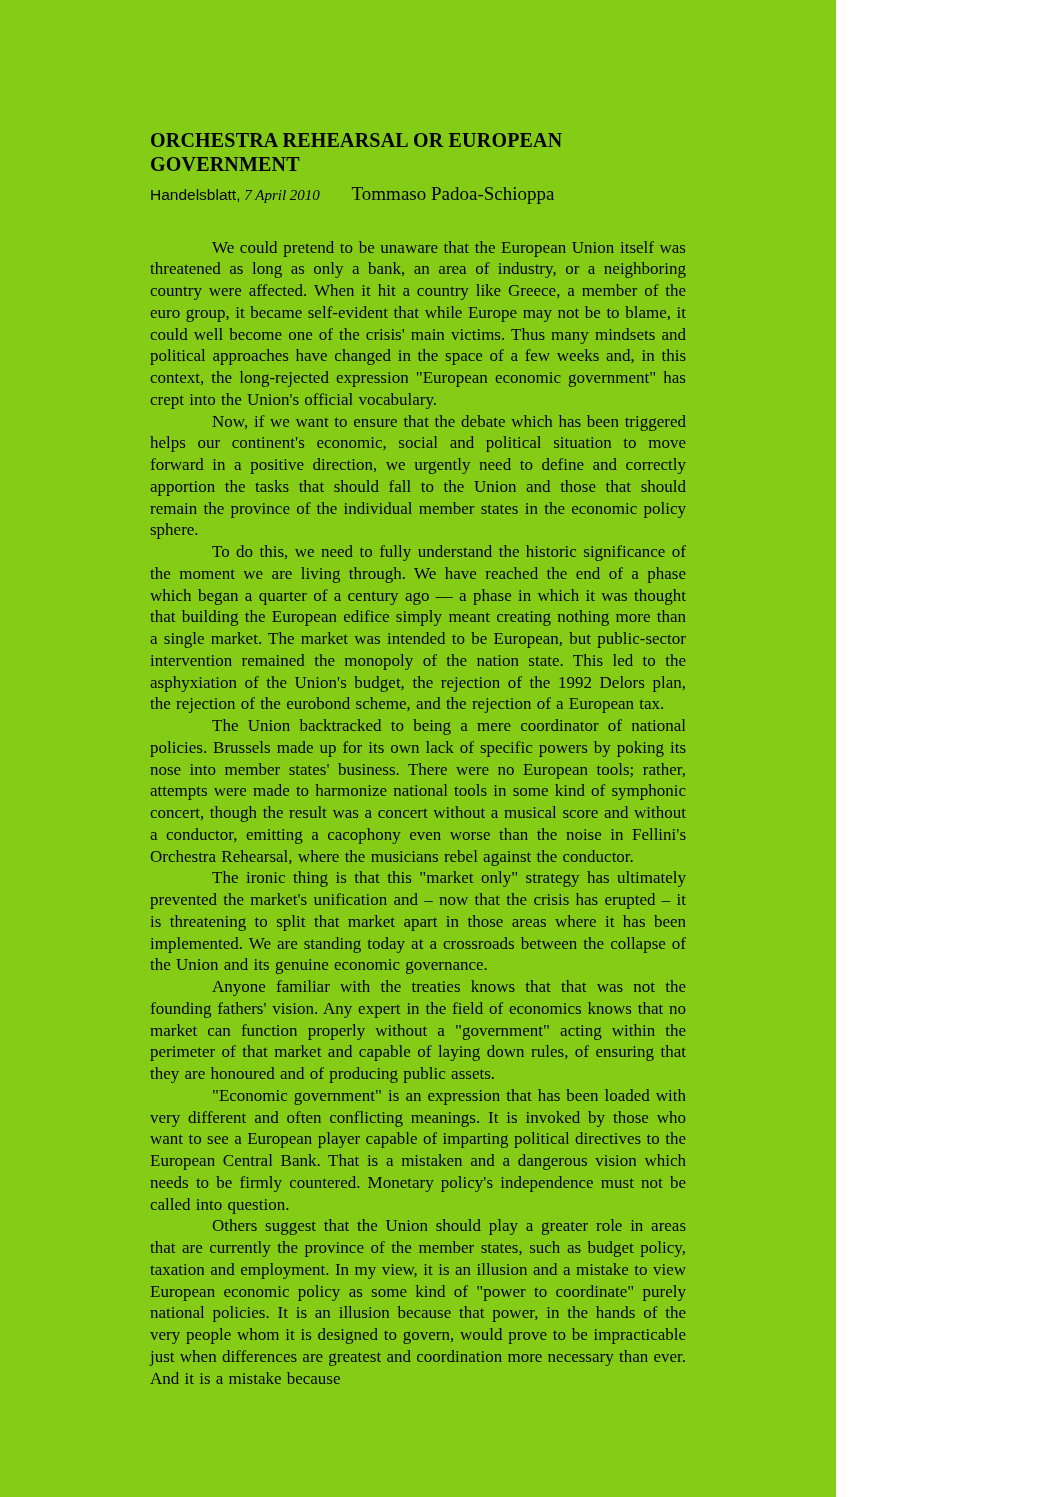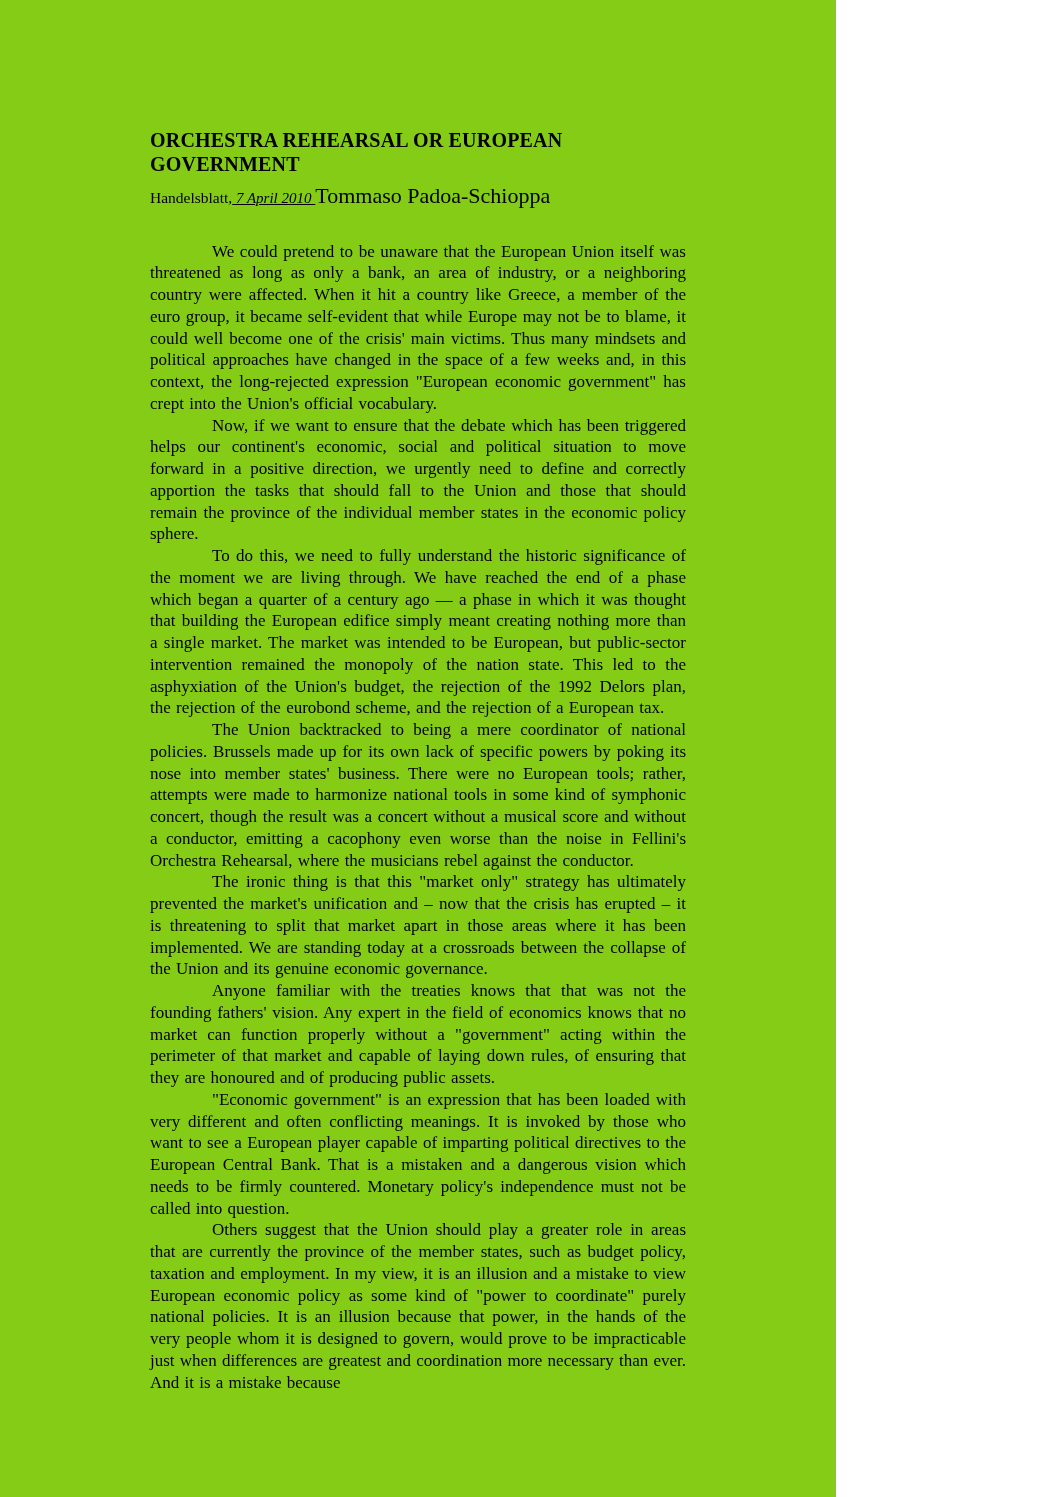--- a/index.html
+++ b/index.html
@@ -25,32 +25,32 @@
     margin: 0 0 6px 0;
     letter-spacing: 0.2px;
   }
   .byline {
     font-size: 17px;
     line-height: 1.3;
     margin: 0 0 30px 0;
     white-space: nowrap;
   }
   .byline .source {
-    font-family: Liberation Serif, serif;
+    font-family: Liberation Sans, sans-serif;
     font-size: 15.5px;
   }
   .byline .date {
     font-family: "Liberation Serif", serif;
     font-style: italic;
     font-size: 15px;
-    text-decoration: underline;
   }
   .byline .author {
     font-family: "Liberation Serif", serif;
-    font-size: 22px;
+    font-size: 19px;
+    margin-left: 28px;
   }
   .paragraphs {
     margin-top: 14px;
   }
   .para {
     margin: 0;
     font-size: 17px;
     line-height: 1.28;
     text-align: justify;
     text-indent: 62px;

